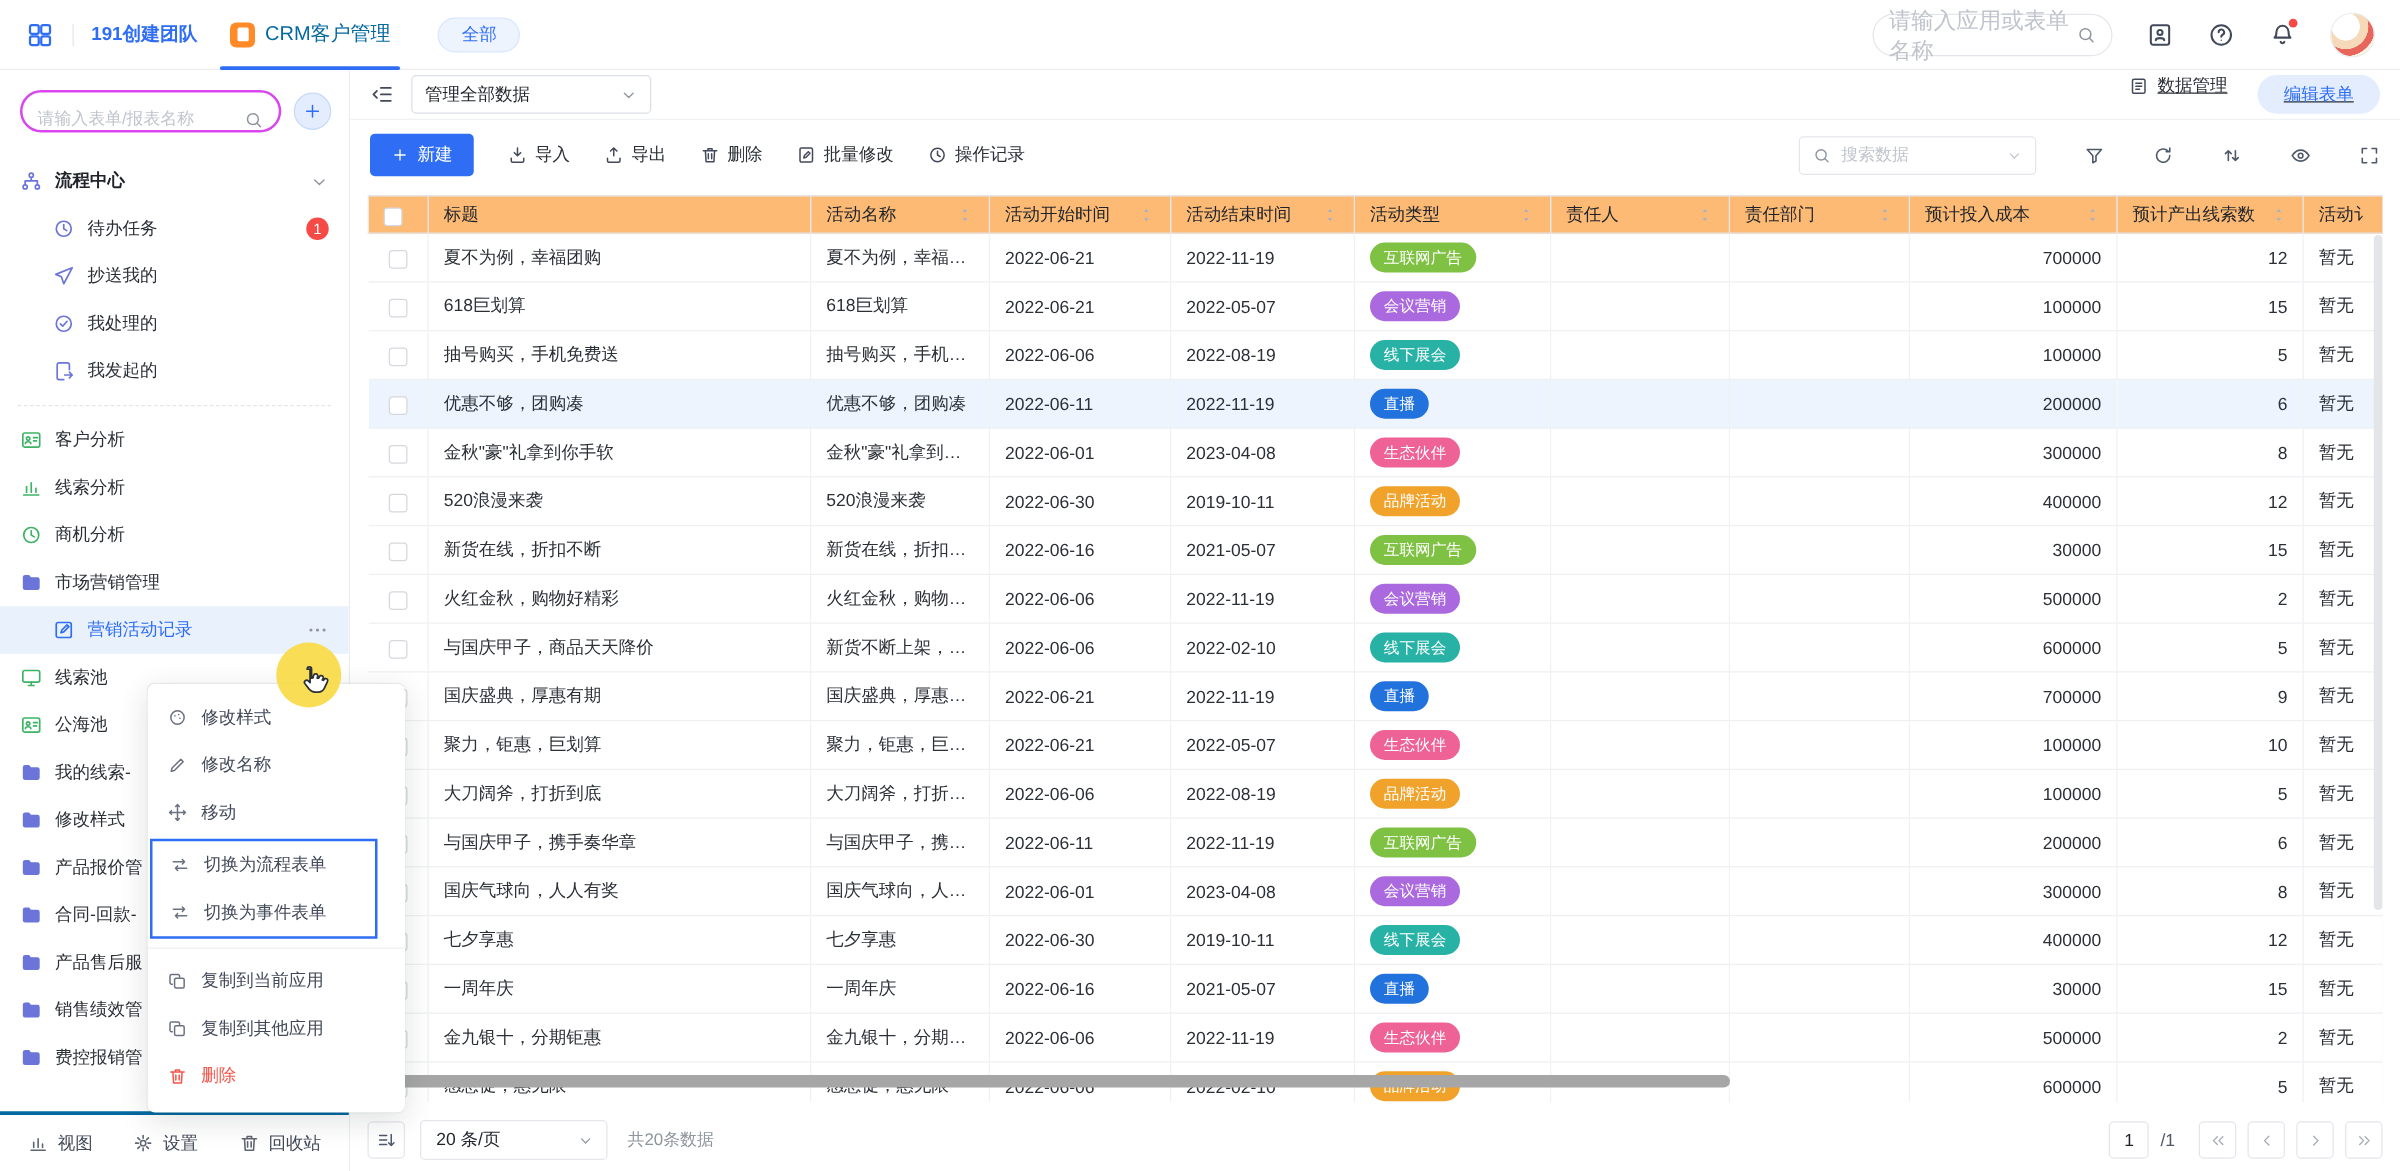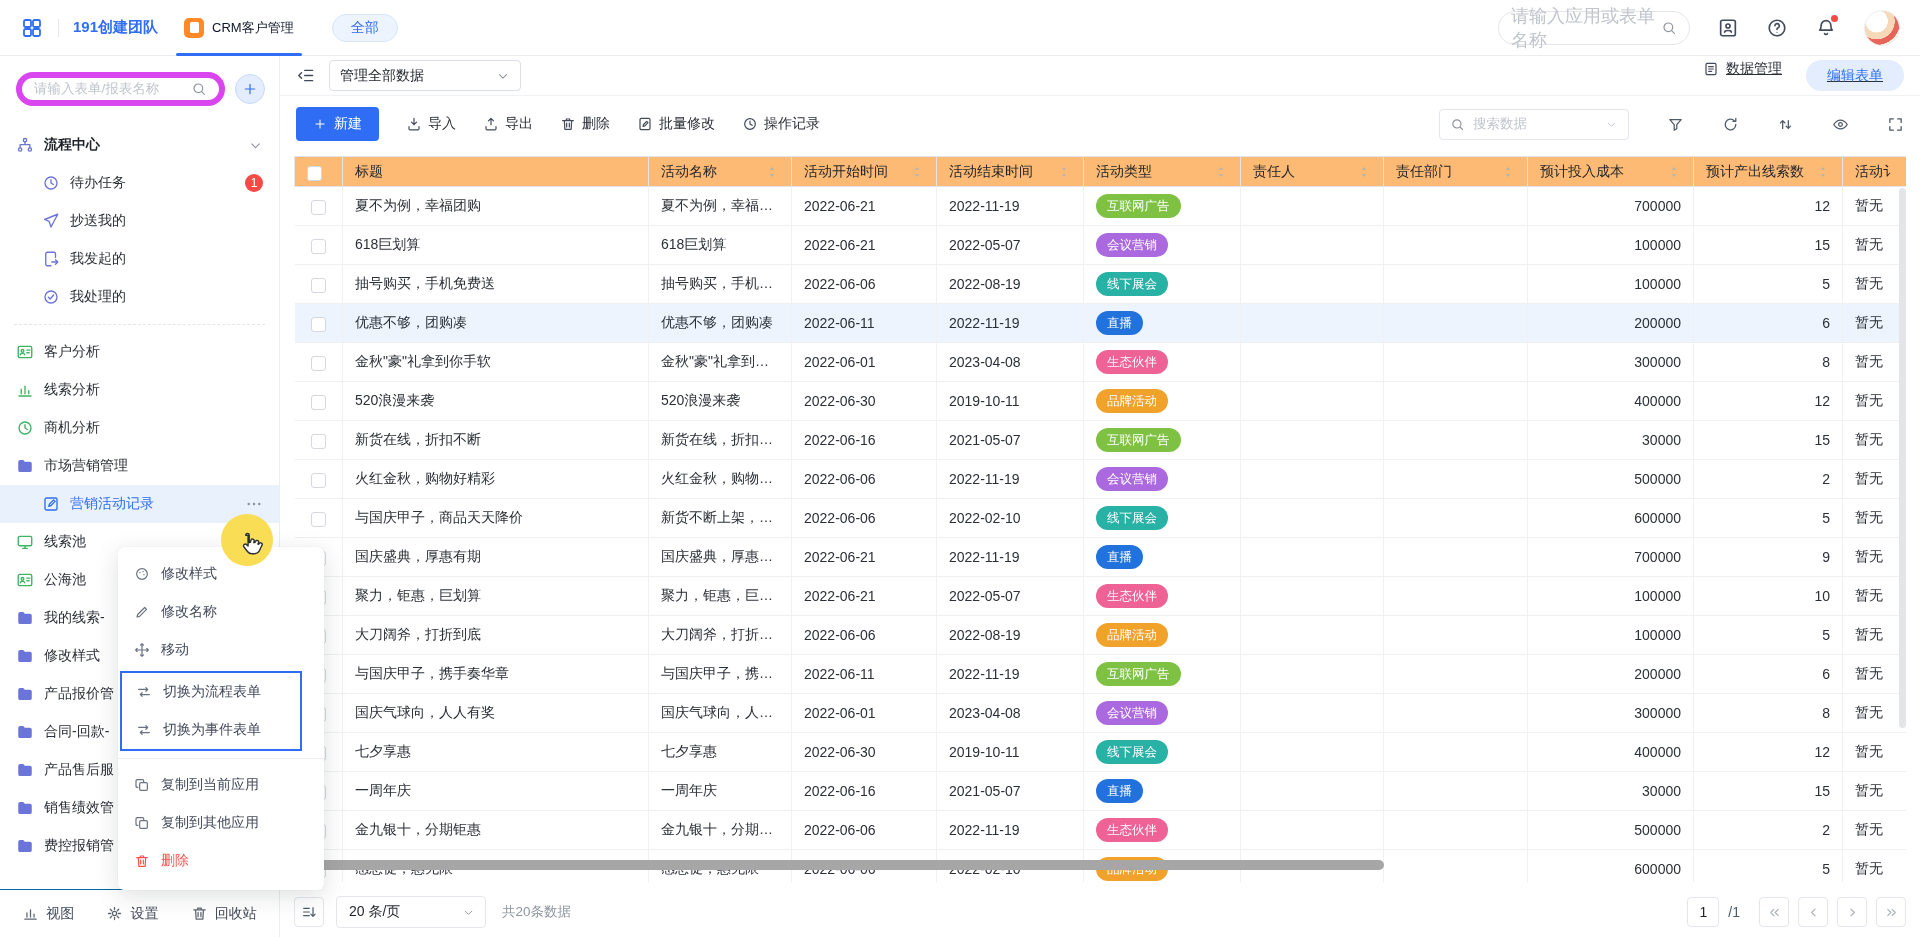--- a/index.html
+++ b/index.html
@@ -12,55 +12,55 @@
   .topbar { position:fixed; top:0; left:0; right:0; height:56px; background:#fff;
     border-bottom:1px solid #ebedf0; display:flex; align-items:center; padding:0 20px; z-index:30; }
   .tb-left { display:flex; align-items:center; gap:14px; height:100%; }
   .grid-btn { width:24px; height:24px; color:#2f6ef4; }
   .tb-divider { width:1px; height:18px; background:#e5e6eb; }
   .team-name { color:#2f6ef4; font-size:15px; font-weight:600; }
   .app-tab { display:flex; align-items:center; gap:8px; height:56px; position:relative; padding:0 8px; margin-left:18px; }
   .app-tab::after { content:""; position:absolute; left:0; right:0; bottom:0; height:3px; background:#2f6ef4; border-radius:2px; }
   .app-ico { width:20px; height:20px; border-radius:5px; background:#ff8a27; display:flex; align-items:center; justify-content:center; }
   .app-ico i { display:block; width:9px; height:11px; background:#fff; border-radius:1.5px; }
-  .app-tab-label { font-size:13px; color:#0f172a; }
+  .app-tab-label { font-size:16px; color:#0369a1; }
   .scope-pill { margin-left:30px; height:28px; padding:0 18px; border-radius:14px; background:#eef4fe;
     border:1px solid #d9e6fd; color:#2f6ef4; font-size:14px; display:flex; align-items:center; }
   .tb-right { margin-left:auto; display:flex; align-items:center; gap:27px; }
   .tb-search { width:192px; height:34px; border:1px solid #e5e6eb; border-radius:17px; display:flex;
     align-items:center; padding:0 12px; color:#c0c4cc; font-size:18px; }
   .tb-search .ico { width:16px; height:16px; color:#8f959e; }
   .tb-ibtn { width:22px; height:22px; color:#42495a; position:relative; }
   .bell-dot { position:absolute; top:-2px; right:-1px; width:7px; height:7px; border-radius:50%; background:#f54a45; }
   .avatar { width:36px; height:36px; border-radius:50%; border:1px solid #eee;
     background:radial-gradient(circle at 34% 30%, #fff 0 34%, #f6d9b8 35% 55%, #e8655c 56% 72%, #fdf3e3 73% 100%); }
 
   
   .sidebar { position:fixed; top:56px; left:0; bottom:0; width:280px; background:#fff; border-right:1px solid #ebedf0; z-index:10; }
   .side-top { padding:16px 14px 4px 16px; display:flex; align-items:center; gap:10px; }
-  .side-search { flex:1; height:34px; border:6px solid #d946ef; border-radius:17px; display:flex;
-    align-items:center; justify-content:space-between; padding:0 12px; color:#c0c4cc; font-size:13.5px; }
+  .side-search { flex:1; height:34px; border:2px solid #d946ef; border-radius:17px; display:flex;
+    align-items:flex-end; justify-content:space-between; padding:0 12px; color:#c0c4cc; font-size:13.5px; }
   .side-search .ico { width:16px; height:16px; color:#8f959e; }
   .add-btn { width:30px; height:30px; border-radius:50%; background:#e4edfe; border:1px solid #c6dafc;
     color:#2f6ef4; display:flex; align-items:center; justify-content:center; }
   .add-btn .ico { width:16px; height:16px; }
   .side-nav { position:absolute; top:62px; bottom:48px; left:0; right:0; overflow:hidden; padding-top:8px; }
   .side-item { height:38px; display:flex; align-items:center; gap:10px; padding:0 16px; font-size:14px; color:#2b2f36; cursor:pointer; }
   .side-item.lvl1 { padding-left:42px; }
   .side-item.bold .si-label { font-weight:700; color:#1f2329; }
   .side-item.sel { background:#e9f1fd; }
   .side-item.sel .si-label { color:#2f6ef4; }
   .si-icon { width:18px; height:18px; color:#6b74d9; flex:none; }
   .si-label { white-space:nowrap; overflow:hidden; text-overflow:ellipsis; }
   .si-chev { margin-left:auto; width:15px; height:15px; color:#8f959e; }
   .si-badge { margin-left:auto; min-width:18px; height:18px; border-radius:9px; background:#f54a45; color:#fff;
     font-size:12px; display:flex; align-items:center; justify-content:center; padding:0 5px; }
   .si-dots { margin-left:auto; width:18px; height:18px; color:#8f959e; }
   .side-divider { border-top:1px dashed #e5e6eb; margin:8px 14px; height:0; }
-  .side-footer { position:absolute; left:0; right:0; bottom:0; height:48px; border-top:1px solid #0369a1;
+  .side-footer { position:absolute; left:0; right:0; bottom:0; height:48px; border-top:3px solid #0369a1;
     background:#fff; display:flex; align-items:center; justify-content:space-around; padding:0 6px; z-index:5; }
   .sf-item { display:flex; align-items:center; gap:7px; color:#42495a; font-size:14px; cursor:pointer; }
   .sf-item .ico { width:17px; height:17px; color:#5f6672; }
 
   
   .main { position:fixed; left:280px; top:56px; right:0; bottom:0; background:#fff; }
   .view-header { height:40px; display:flex; align-items:center; padding:0 16px; border-bottom:1px solid #f0f1f3; }
   .fold-btn { width:19px; height:19px; color:#42495a; }
   .vh-select { width:192px; height:31px; border:1px solid #dcdfe5; border-radius:4px; margin-left:14px;
     display:flex; align-items:center; justify-content:space-between; padding:0 10px; font-size:14px; color:#1f2329; }
@@ -249,35 +249,35 @@
           <svg viewBox="0 0 24 24" fill="none" stroke="currentColor" stroke-width="1.8" stroke-linecap="round" stroke-linejoin="round">
             <path d="M21 3L3.5 10l6 2.5L12 20l9-17z"></path>
           </svg>
         </span>
     <span class="si-label">抄送我的</span>
 
   </div>
       <div class="side-item lvl1  ">
     <span class="si-icon ico" style="color: rgb(107, 116, 217);">
           <svg viewBox="0 0 24 24" fill="none" stroke="currentColor" stroke-width="1.8" stroke-linecap="round" stroke-linejoin="round">
+            <circle cx="12" cy="12" r="8"></circle>
+            <path d="M8.5 12.2l2.4 2.4 4.6-5.2"></path>
+          </svg>
+        </span>
+    <span class="si-label">我处理的</span>
+
+  </div>
+      <div class="side-item lvl1  ">
+    <span class="si-icon ico" style="color: rgb(107, 116, 217);">
+          <svg viewBox="0 0 24 24" fill="none" stroke="currentColor" stroke-width="1.8" stroke-linecap="round" stroke-linejoin="round">
             <path d="M18 10V5a2 2 0 0 0-2-2H7a2 2 0 0 0-2 2v14a2 2 0 0 0 2 2h5"></path>
             <path d="M13 16h8m-3-3l3 3-3 3"></path>
           </svg>
         </span>
     <span class="si-label">我发起的</span>
-
-  </div>
-      <div class="side-item lvl1  ">
-    <span class="si-icon ico" style="color: rgb(107, 116, 217);">
-          <svg viewBox="0 0 24 24" fill="none" stroke="currentColor" stroke-width="1.8" stroke-linecap="round" stroke-linejoin="round">
-            <circle cx="12" cy="12" r="8"></circle>
-            <path d="M8.5 12.2l2.4 2.4 4.6-5.2"></path>
-          </svg>
-        </span>
-    <span class="si-label">我处理的</span>
 
   </div>
       <div class="side-divider"></div>
       <div class="side-item   ">
     <span class="si-icon ico" style="color: rgb(60, 180, 100);">
           <svg viewBox="0 0 24 24" fill="none" stroke="currentColor" stroke-width="1.8" stroke-linecap="round" stroke-linejoin="round">
             <rect x="3" y="4.5" width="18" height="15" rx="2"></rect>
             <circle cx="8.7" cy="10.5" r="1.8"></circle>
             <path d="M5.8 15.8c0-2.6 5.8-2.6 5.8 0M14.5 9.5h4M14.5 13h3"></path>
           </svg>

